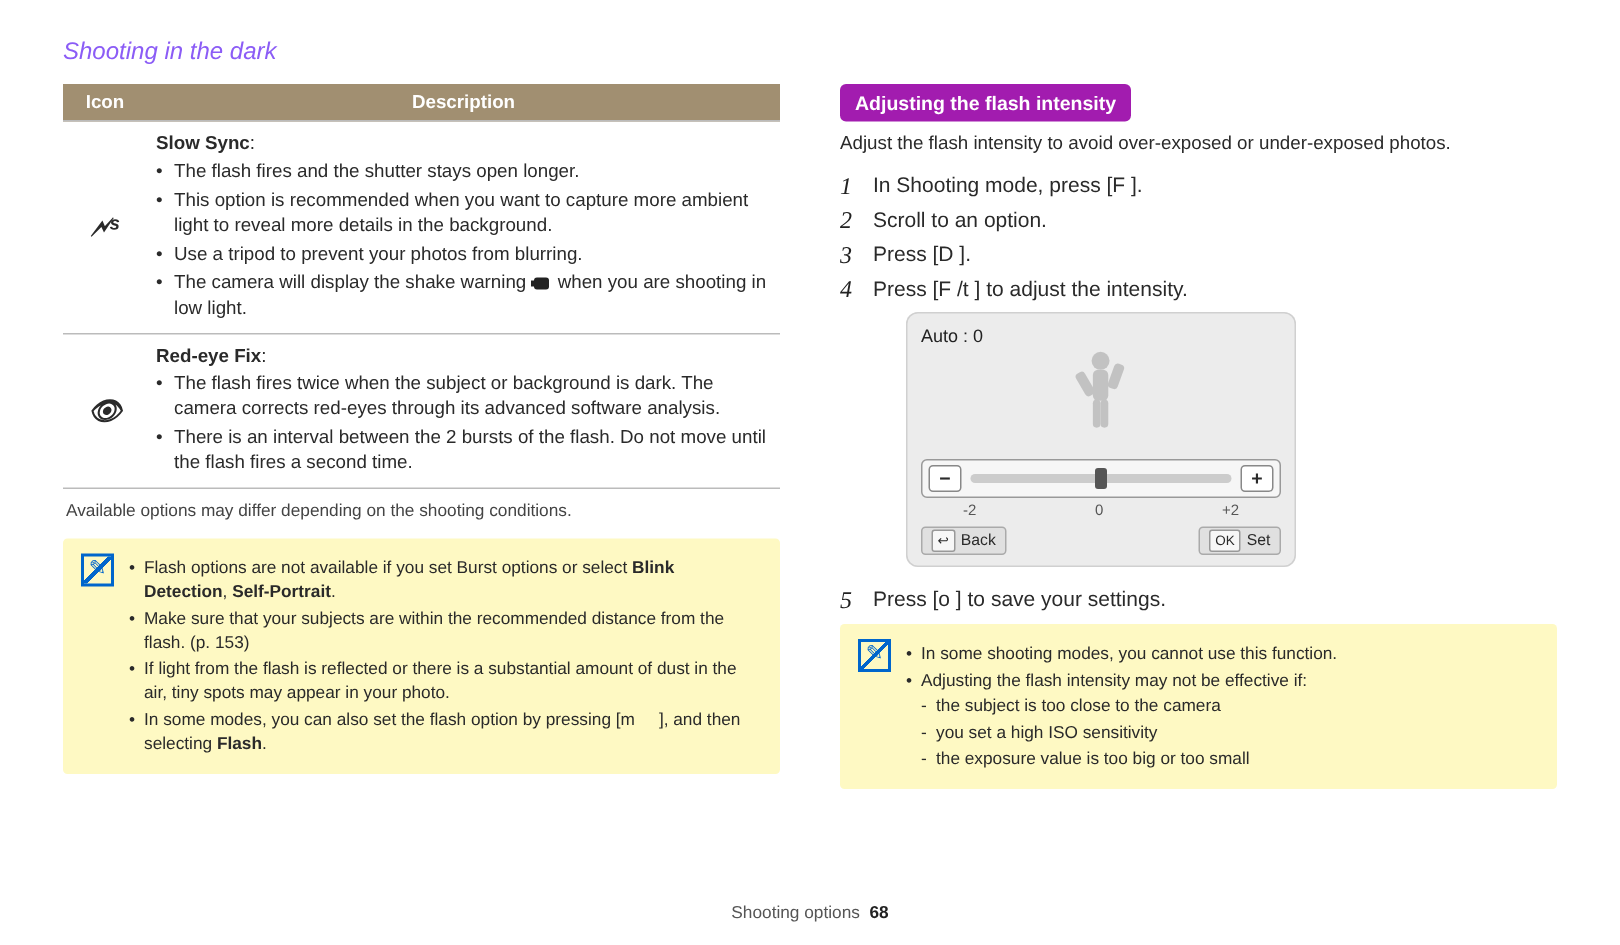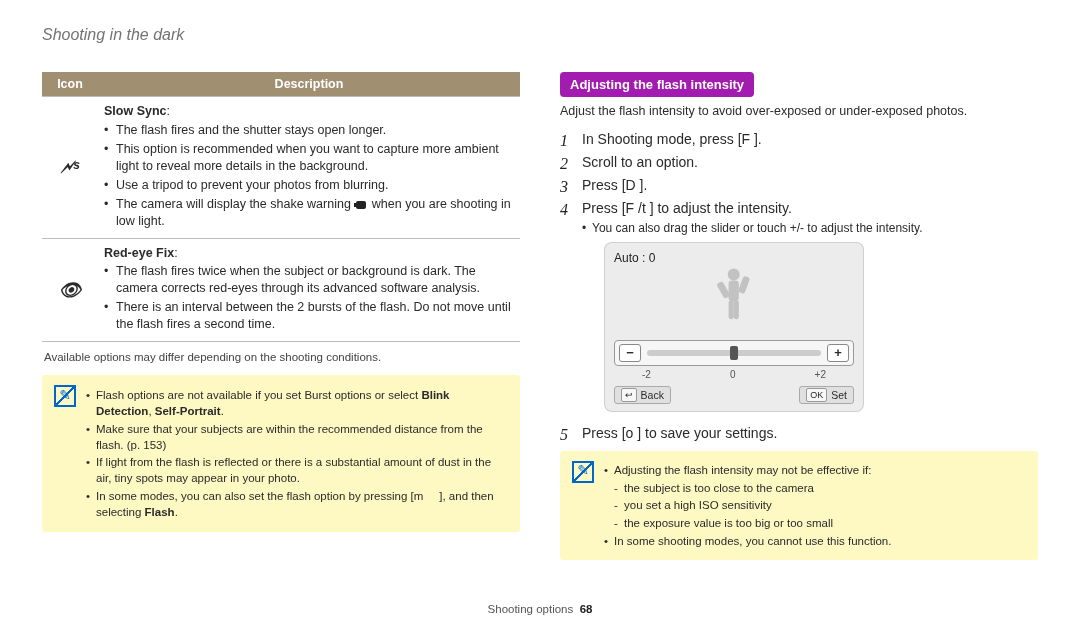--- a/index.html
+++ b/index.html
@@ -8,22 +8,22 @@
     font-family: "Segoe UI", Arial, sans-serif;
     color: #2a2a2a;
     padding: 24px 42px 14px 42px;
     position: relative;
     font-size: 13px;
     line-height: 1.35;
   }
   .page-title {
     font-size: 16px;
     font-style: italic;
-    color: #737373;
-    margin-bottom: 26px;
+    color: #8b5cf6;
+    margin-bottom: 10px;
     font-weight: 400;
   }
   .columns { display: flex; gap: 40px; }
   .col { flex: 1; min-width: 0; }
   
   table { border-collapse: collapse; width: 100%; }
   th { background: #a18f71; color: #fff; font-weight: bold; text-align: center; padding: 4px 8px; font-size: 12.5px; }
   th.icon-h { width: 56px; }
   td { border-top: 1px solid #bbb; border-bottom: 1px solid #bbb; padding: 6px 6px; vertical-align: top; font-size: 12.5px; }
   td.icon-cell { text-align: center; vertical-align: middle; }
@@ -183,23 +183,20 @@
   <div class="col">
     <div class="pill">Adjusting the flash intensity</div>
     <div class="intro">Adjust the flash intensity to avoid over-exposed or under-exposed photos.</div>
 
     <ol class="steps">
       <li>In Shooting mode, press [F  ].</li>
       <li>Scroll to an option.</li>
       <li>Press [D      ].</li>
       <li>
         <span>Press [F /t  ] to adjust the intensity.</span>
-        <ul class="sub">
-          <li>You can also drag the slider or touch +/- to adjust the intensity.</li>
-        </ul>
         <div class="screen-wrap">
           <div class="screen">
             <div class="auto-label">Auto : 0</div>
             <div class="person-area">
               <svg viewBox="0 0 60 70">
                   <g fill="#777">
                     <circle cx="30" cy="10" r="7"></circle>
                     <rect x="24" y="17" width="12" height="24" rx="4"></rect>
                     <rect x="14" y="18" width="8" height="20" rx="3" transform="rotate(-30 18 28)"></rect>
                     <rect x="38" y="12" width="8" height="20" rx="3" transform="rotate(20 42 22)"></rect>
@@ -237,29 +234,29 @@
       <li>Press [o    ] to save your settings.</li>
     </ol>
 
     <div class="note-box" style="margin-top:8px;">
       <div class="note-icon">
           <span class="note-pencil">✎</span>
           <span class="note-slash"></span>
         </div>
       <div class="note-text">
         <ul>
+          <li>In some shooting modes, you cannot use this function.</li>
           <li>
             <span>Adjusting the flash intensity may not be effective if:</span>
             <ul>
               <li>the subject is too close to the camera</li>
               <li>you set a high ISO sensitivity</li>
               <li>the exposure value is too big or too small</li>
             </ul>
           </li>
-          <li>In some shooting modes, you cannot use this function.</li>
         </ul>
       </div>
     </div>
 
   </div>
 </div>
 
 <div class="page-footer">
   <span>Shooting options</span>&nbsp;&nbsp;<span class="pn">68</span>
 </div>

